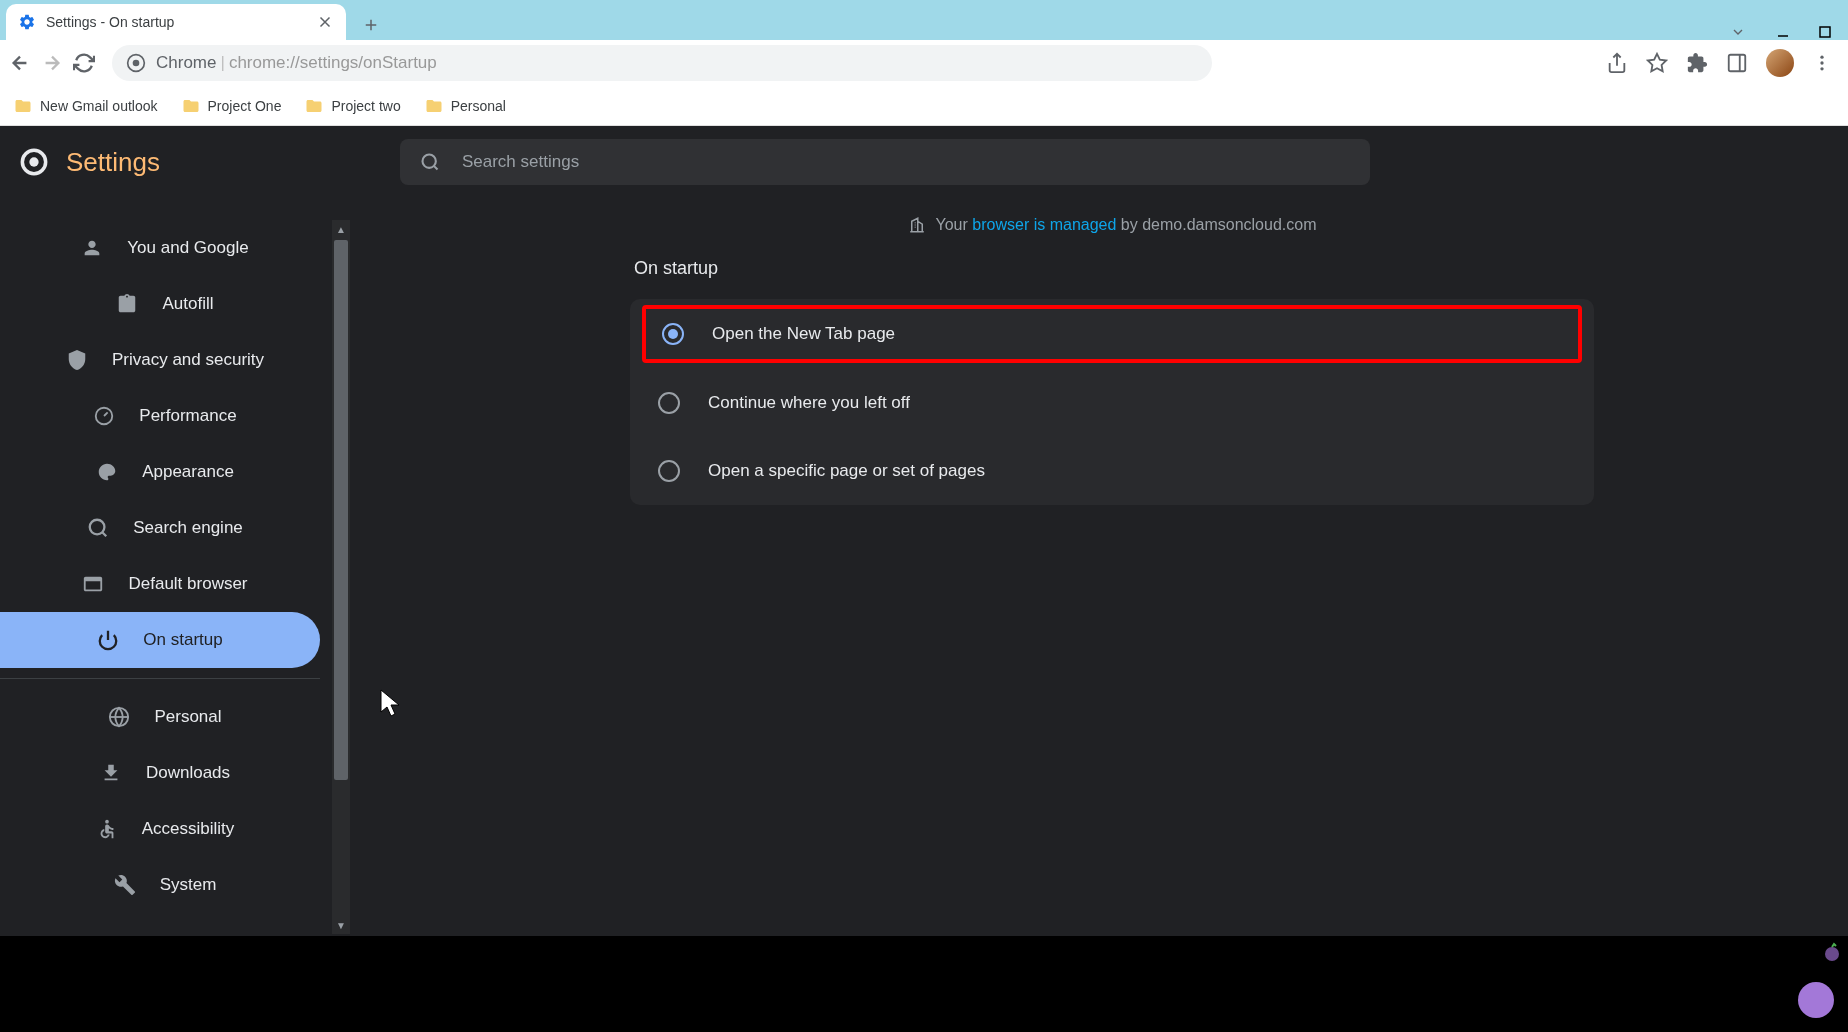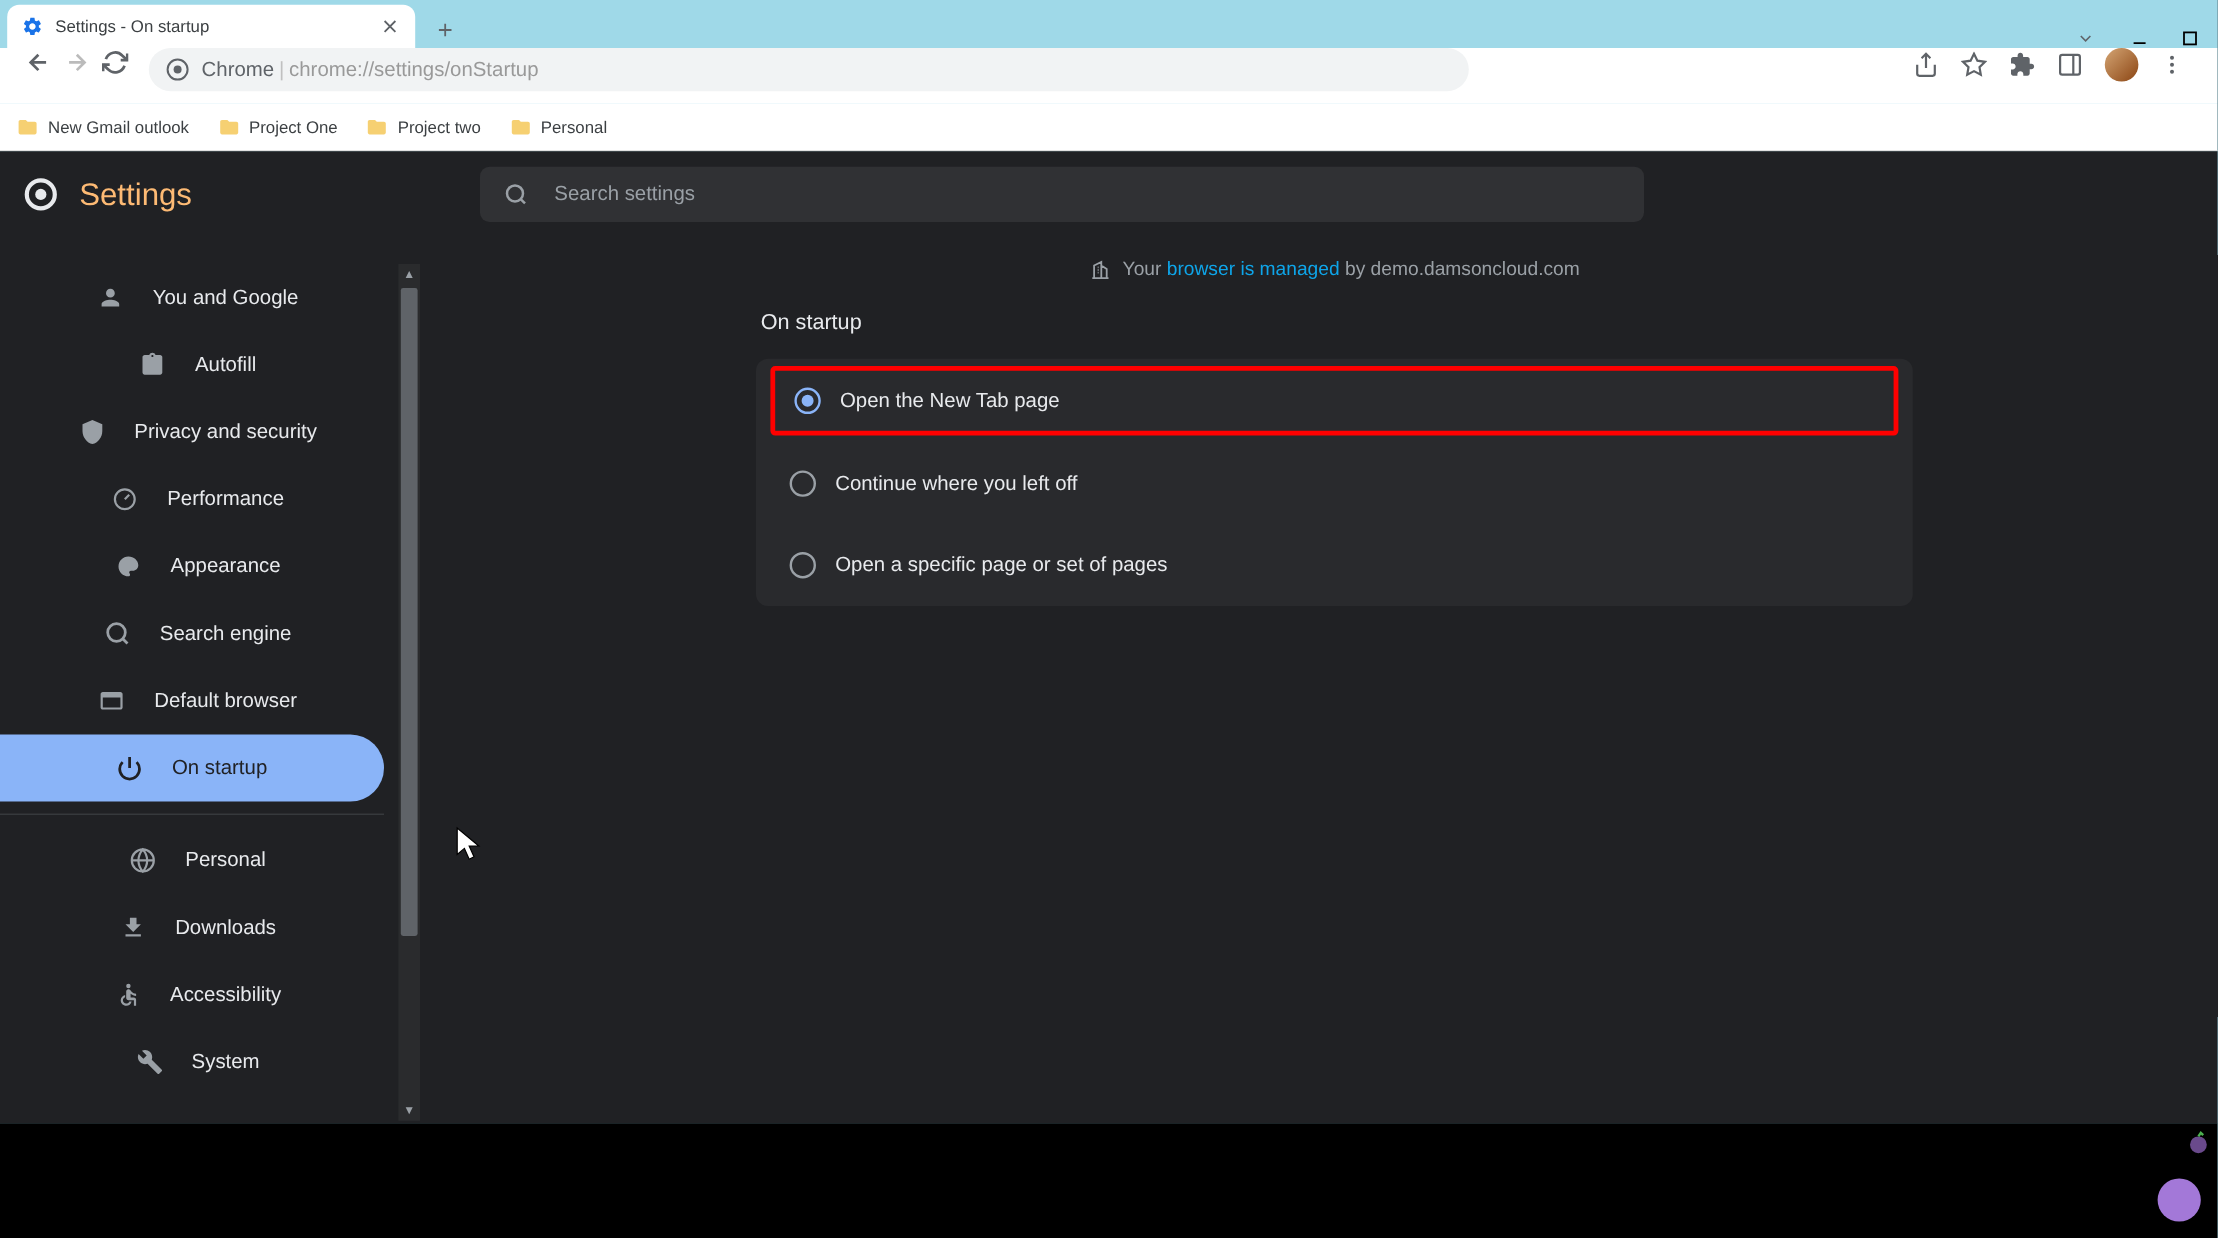--- a/index.html
+++ b/index.html
@@ -10,21 +10,21 @@
     .tab { height: 36px; width: 340px; background: #fff; border-radius: 10px 10px 0 0; display: flex; align-items: center; padding: 0 12px; margin-left: 6px; position: relative; }
     .tab-icon { width: 18px; height: 18px; color: #1a73e8; margin-right: 10px; }
     .tab-title { font-size: 14px; color: #3c4043; flex: 1; }
     .tab-close { width: 18px; height: 18px; color: #5f6368; cursor: pointer; }
     .new-tab { width: 30px; height: 30px; display: flex; align-items: center; justify-content: center; margin-left: 10px; color: #5f6368; cursor: pointer; }
     .tab-bar-right { margin-left: auto; display: flex; align-items: center; gap: 30px; padding-right: 16px; }
     .chevron-down { color: #5f6368; }
     .window-controls { display: flex; gap: 28px; color: #000; }
     
     
-    .address-bar { height: 46px; background: #fff; display: flex; align-items: flex-start; padding: 0 20px; gap: 8px; }
+    .address-bar { height: 46px; background: #fff; display: flex; align-items: center; padding: 0 8px; gap: 8px; }
     .nav-btn { width: 24px; height: 24px; color: #5f6368; cursor: pointer; display: flex; align-items: center; justify-content: center; }
     .nav-btn.disabled { color: #bbb; }
     .omnibox { flex: 1; height: 36px; max-width: 1100px; background: #f1f3f4; border-radius: 18px; display: flex; align-items: center; padding: 0 14px; margin: 0 8px; }
     .omnibox-site-icon { width: 20px; height: 20px; color: #5f6368; margin-right: 10px; }
     .omnibox-text { font-size: 17px; color: #999; }
     .omnibox-text .site { color: #5f6368; }
     .omnibox-text .divider { color: #c0c0c0; margin: 0 4px; }
     .toolbar-right { margin-left: auto; display: flex; align-items: center; gap: 18px; padding-right: 8px; }
     .toolbar-icon { width: 22px; height: 22px; color: #5f6368; cursor: pointer; }
     .avatar { width: 28px; height: 28px; border-radius: 50%; background: linear-gradient(135deg, #d4a574, #8b4513); }
@@ -58,21 +58,21 @@
     .sidebar-icon { width: 22px; height: 22px; color: #9aa0a6; display:flex; align-items:center; justify-content:center; }
     .sidebar-label { font-size: 17px; color: #e8eaed; font-weight: 500; }
     .sidebar-divider { height: 1px; background: #3c4043; margin: 10px 0; width: 320px; }
     
     
     .main-content { flex: 1; padding-top: 90px; display: flex; flex-direction: column; align-items: center; padding-left: 26px; }
     .managed-banner { display: flex; align-items: center; gap: 10px; color: #9aa0a6; font-size: 16px; margin-bottom: 24px; }
     .managed-banner .link { color: #0ea5e9; }
     .section-title { font-size: 18px; color: #e8eaed; align-self: flex-start; margin-left: 4px; margin-bottom: 20px; font-weight: 400; }
     .card { width: 964px; background: #292a2d; border-radius: 10px; overflow: hidden; }
-    .radio-row { height: 68px; display: flex; align-items: center; padding: 0 28px; gap: 16px; cursor: pointer; }
+    .radio-row { height: 68px; display: flex; align-items: center; padding: 0 28px; gap: 28px; cursor: pointer; }
     .radio-row.highlighted { border: 4px solid #f00; border-radius: 4px; margin: 6px 12px; padding: 0 16px; height: 58px; }
     .radio-outer { width: 22px; height: 22px; border: 2.5px solid #9aa0a6; border-radius: 50%; display: flex; align-items: center; justify-content: center; }
     .radio-outer.selected { border-color: #8ab4f8; }
     .radio-inner { width: 10px; height: 10px; background: #8ab4f8; border-radius: 50%; }
     .radio-label { font-size: 17px; color: #e8eaed; }
     
     
     .bottom-bar { height: 96px; background: #000; position: relative; }
     .bottom-bar .circle-icon { position: absolute; right: 14px; bottom: 14px; width: 36px; height: 36px; border-radius: 50%; background: #a378d8; }
     .bottom-bar .berry { position: absolute; right: 6px; top: 6px; width: 20px; height: 20px; }

